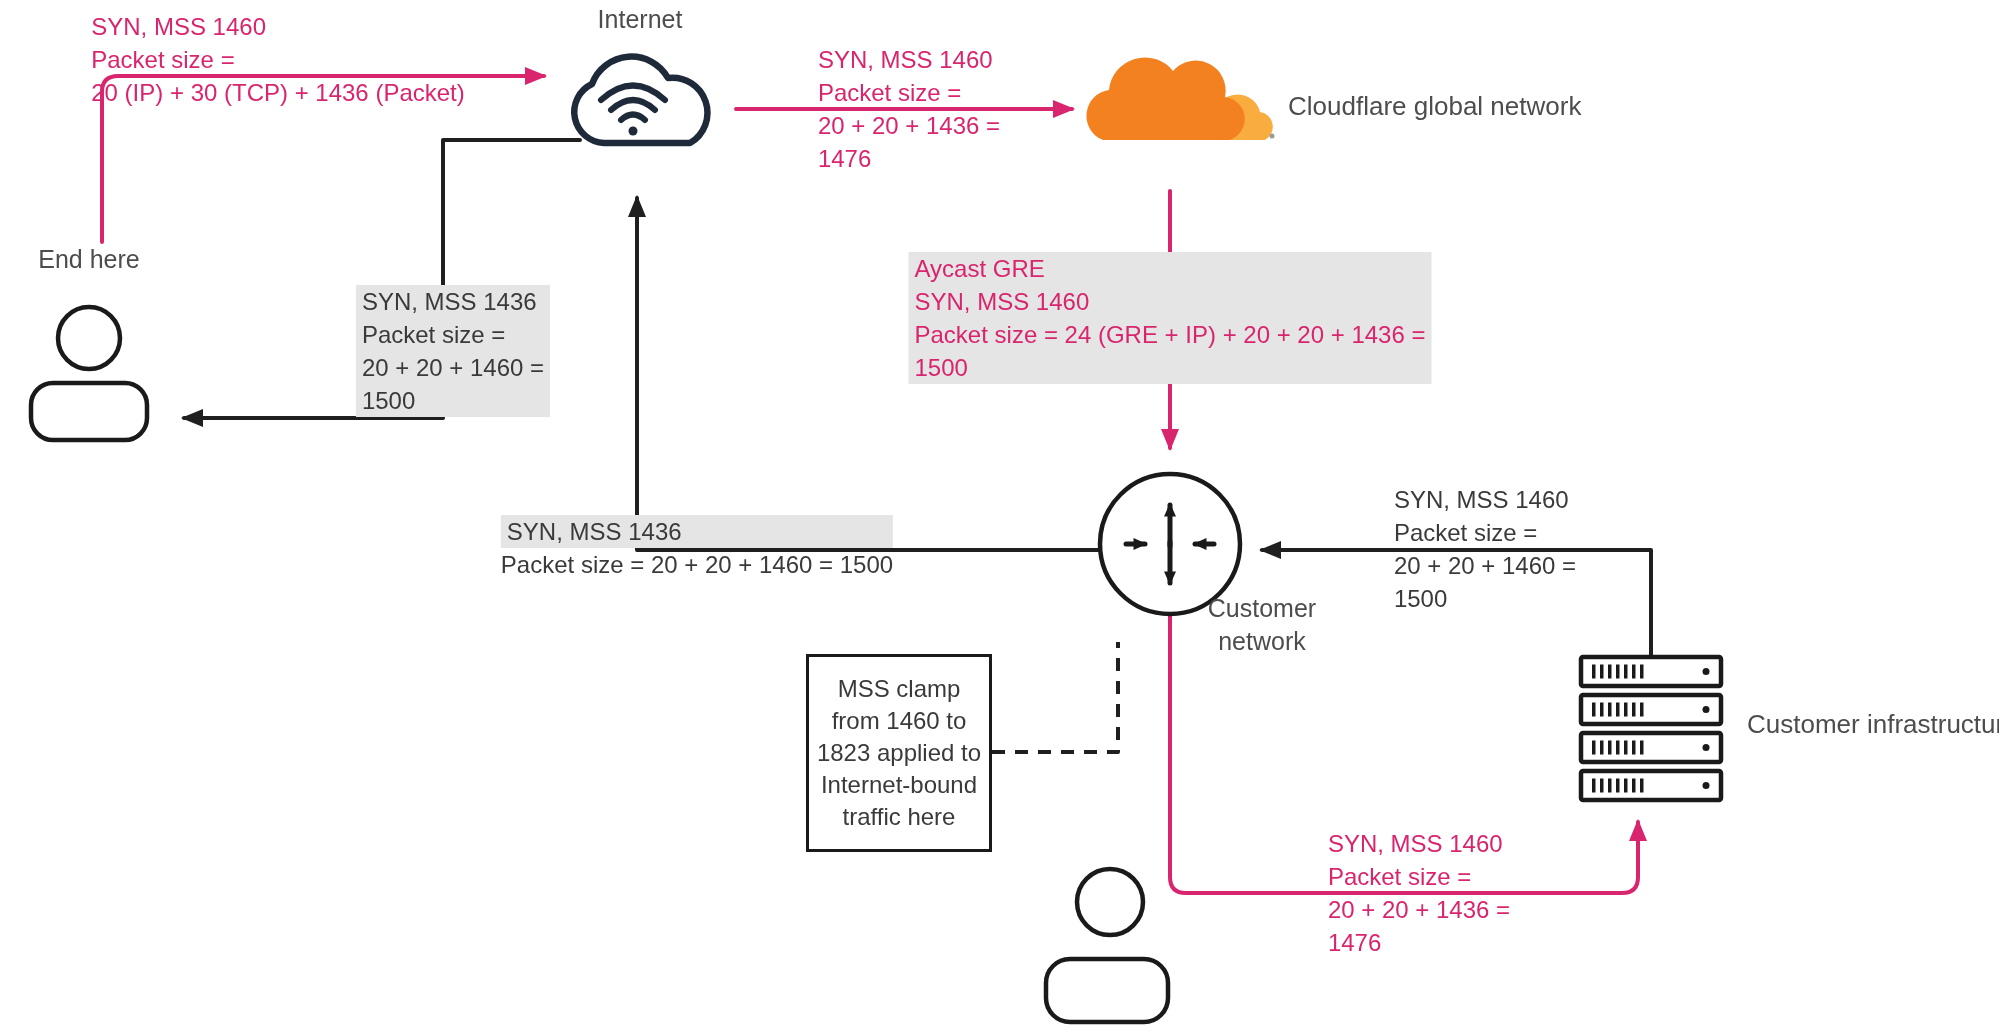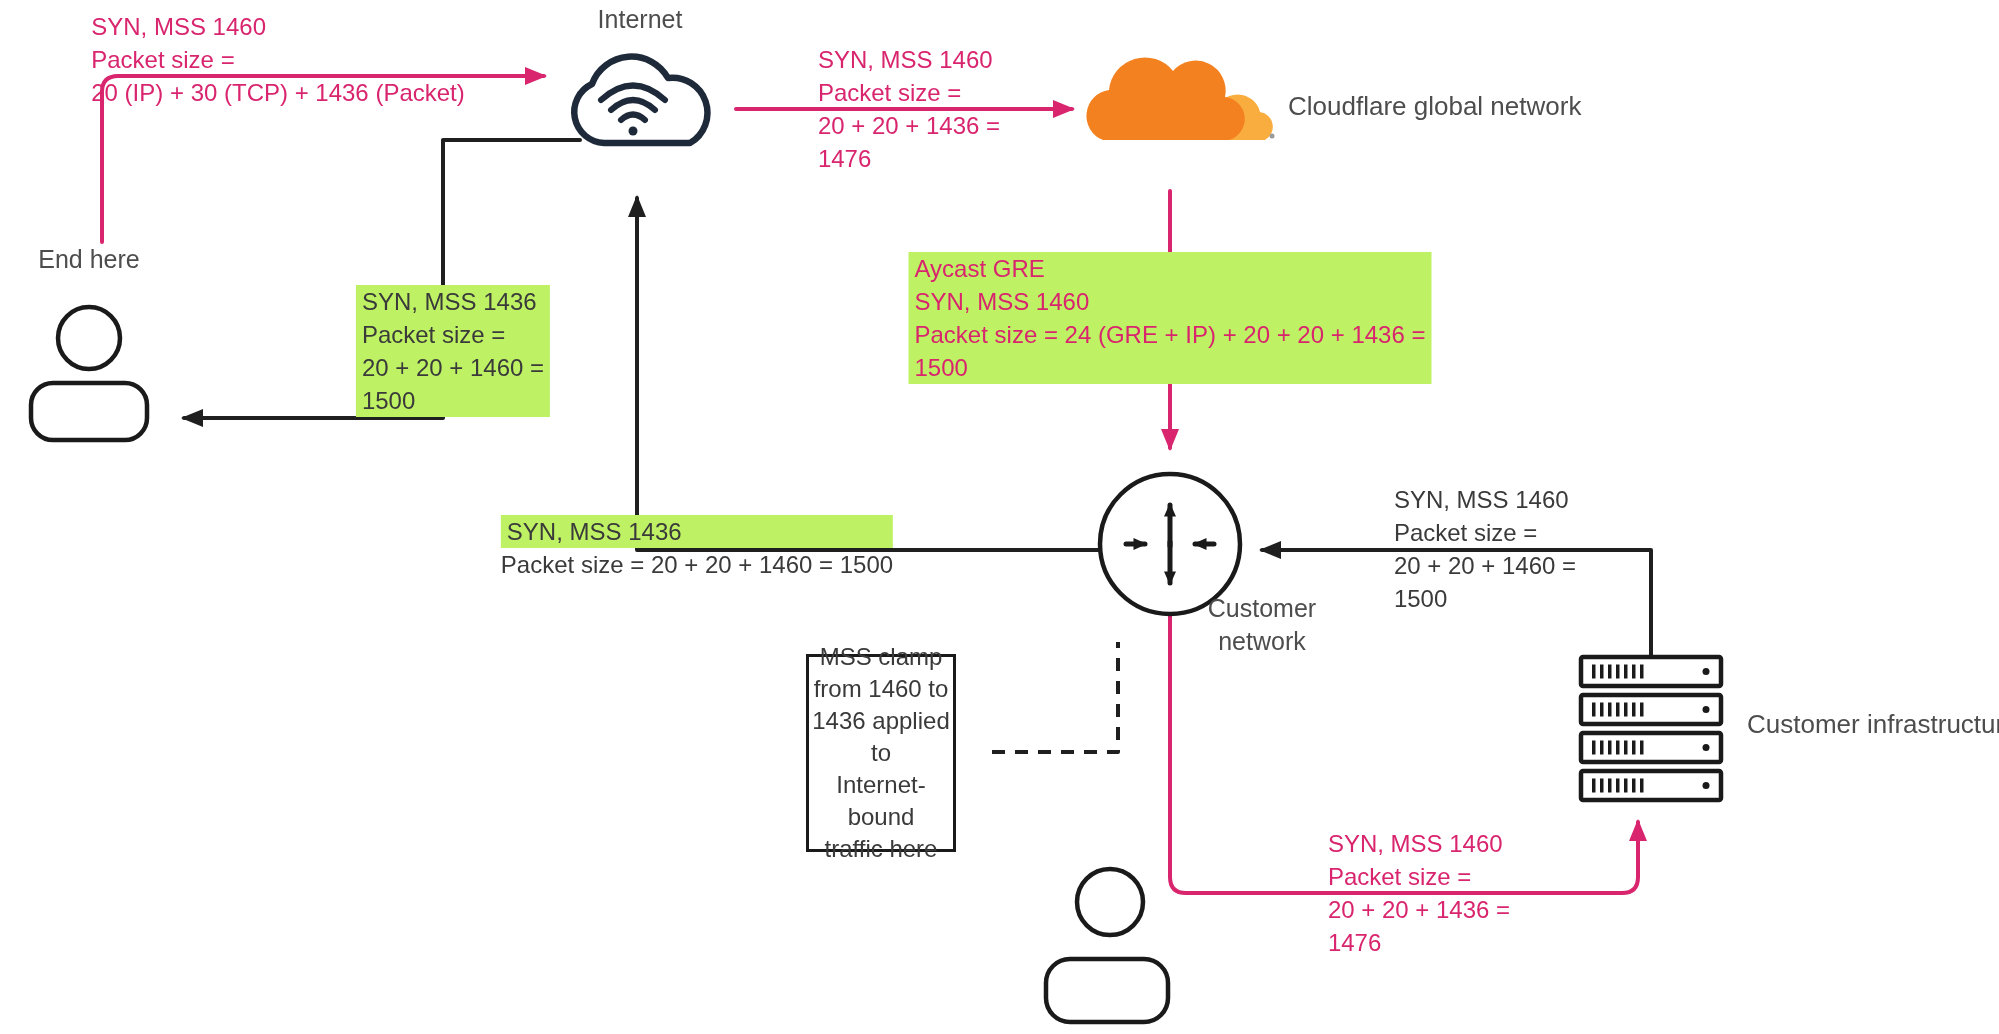--- a/index.html
+++ b/index.html
@@ -5,28 +5,28 @@
   html,body { margin:0; padding:0; background:#ffffff; }
   body { font-family:"Liberation Sans", sans-serif; }
   .canvas { position:relative; width:1999px; height:1034px; background:#ffffff; overflow:hidden; }
   svg.layer { position:absolute; left:0; top:0; }
 
   .ann { position:absolute; transform:translateX(-50%); 
          font-size:24px; line-height:33px; white-space:nowrap; }
   .ann .ln { height:33px; }
   .pink { color:#D9246E; }
   .dark { color:#3A3A3A; }
-  .wbg  { background:#bef264; padding:0 6px; }
+  .wbg  { background:#e5e5e5; padding:0 6px; }
   .b { font-weight:400; }
 
   .label { position:absolute; color:#4D4D4D; font-size:25px; line-height:31px; white-space:nowrap; }
   .label.big { font-size:26px; }
   .center { transform:translateX(-50%); text-align:center; }
 
-  .mssbox { position:absolute; left:806px; top:654px; width:150px; height:198px;
+  .mssbox { position:absolute; left:806px; top:654px; width:186px; height:198px;
             box-sizing:border-box; border:3px solid #1A1A1A; background:#ffffff;
             display:flex; flex-direction:column; justify-content:center;
             text-align:center; font-size:24px; line-height:32px; color:#3A3A3A; }
 
   .pinkline  { stroke:#D9246E; stroke-width:4; fill:none; stroke-linecap:round; stroke-linejoin:round; }
   .blackline { stroke:#1F1F1F; stroke-width:4; fill:none; stroke-linecap:round; stroke-linejoin:round; }
   .dashedline{ stroke:#1F1F1F; stroke-width:4; fill:none; stroke-dasharray:13 10; stroke-linejoin:round; }
   .cloudline { stroke:#1E2A3A; stroke-width:6.5; fill:none; stroke-linecap:round; stroke-linejoin:round; }
   .wifi      { stroke:#1E2A3A; stroke-width:6; fill:none; stroke-linecap:round; }
   .outline   { stroke:#1A1A1A; stroke-width:4.5; fill:#ffffff; }
@@ -171,18 +171,18 @@
   <div class="ann dark wbg" style="left:453px; top:285px">
     <div class="ln"><span>SYN, MSS </span><span class="b">1436</span></div>
     <div class="ln"><span>Packet size =</span></div>
     <div class="ln"><span>20 + 20 + 1460 =</span></div>
     <div class="ln"><span>1500</span></div>
   </div>
 
   <div class="mssbox">
     <div>MSS clamp</div>
     <div>from 1460 to</div>
-    <div>1436 applied to</div>
+    <div>1823 applied to</div>
     <div>Internet-bound</div>
     <div>traffic here</div>
   </div>
 
 </div>
 
 </body></html>

